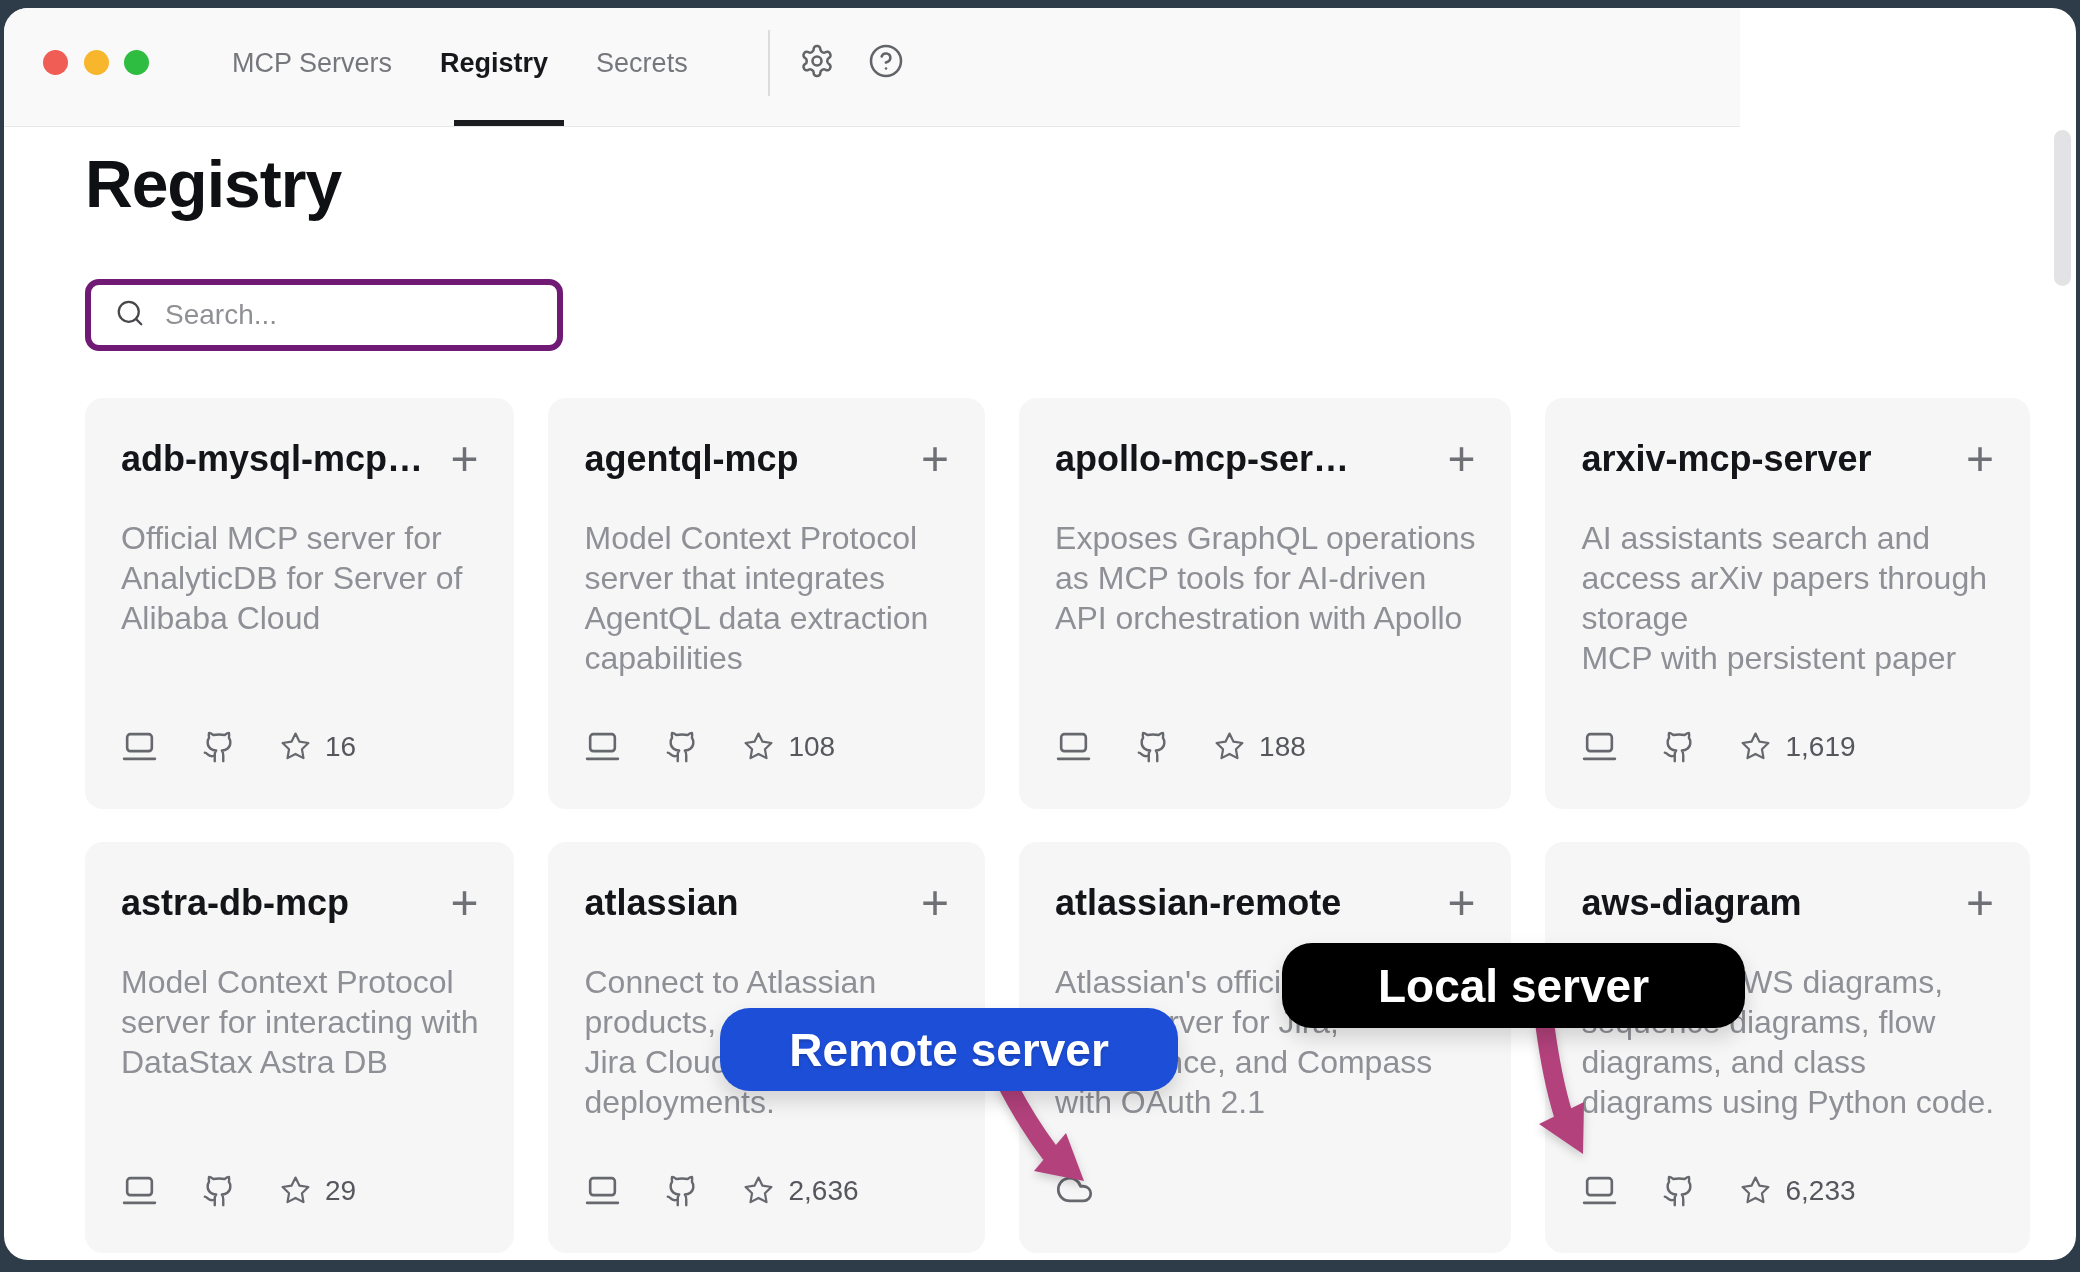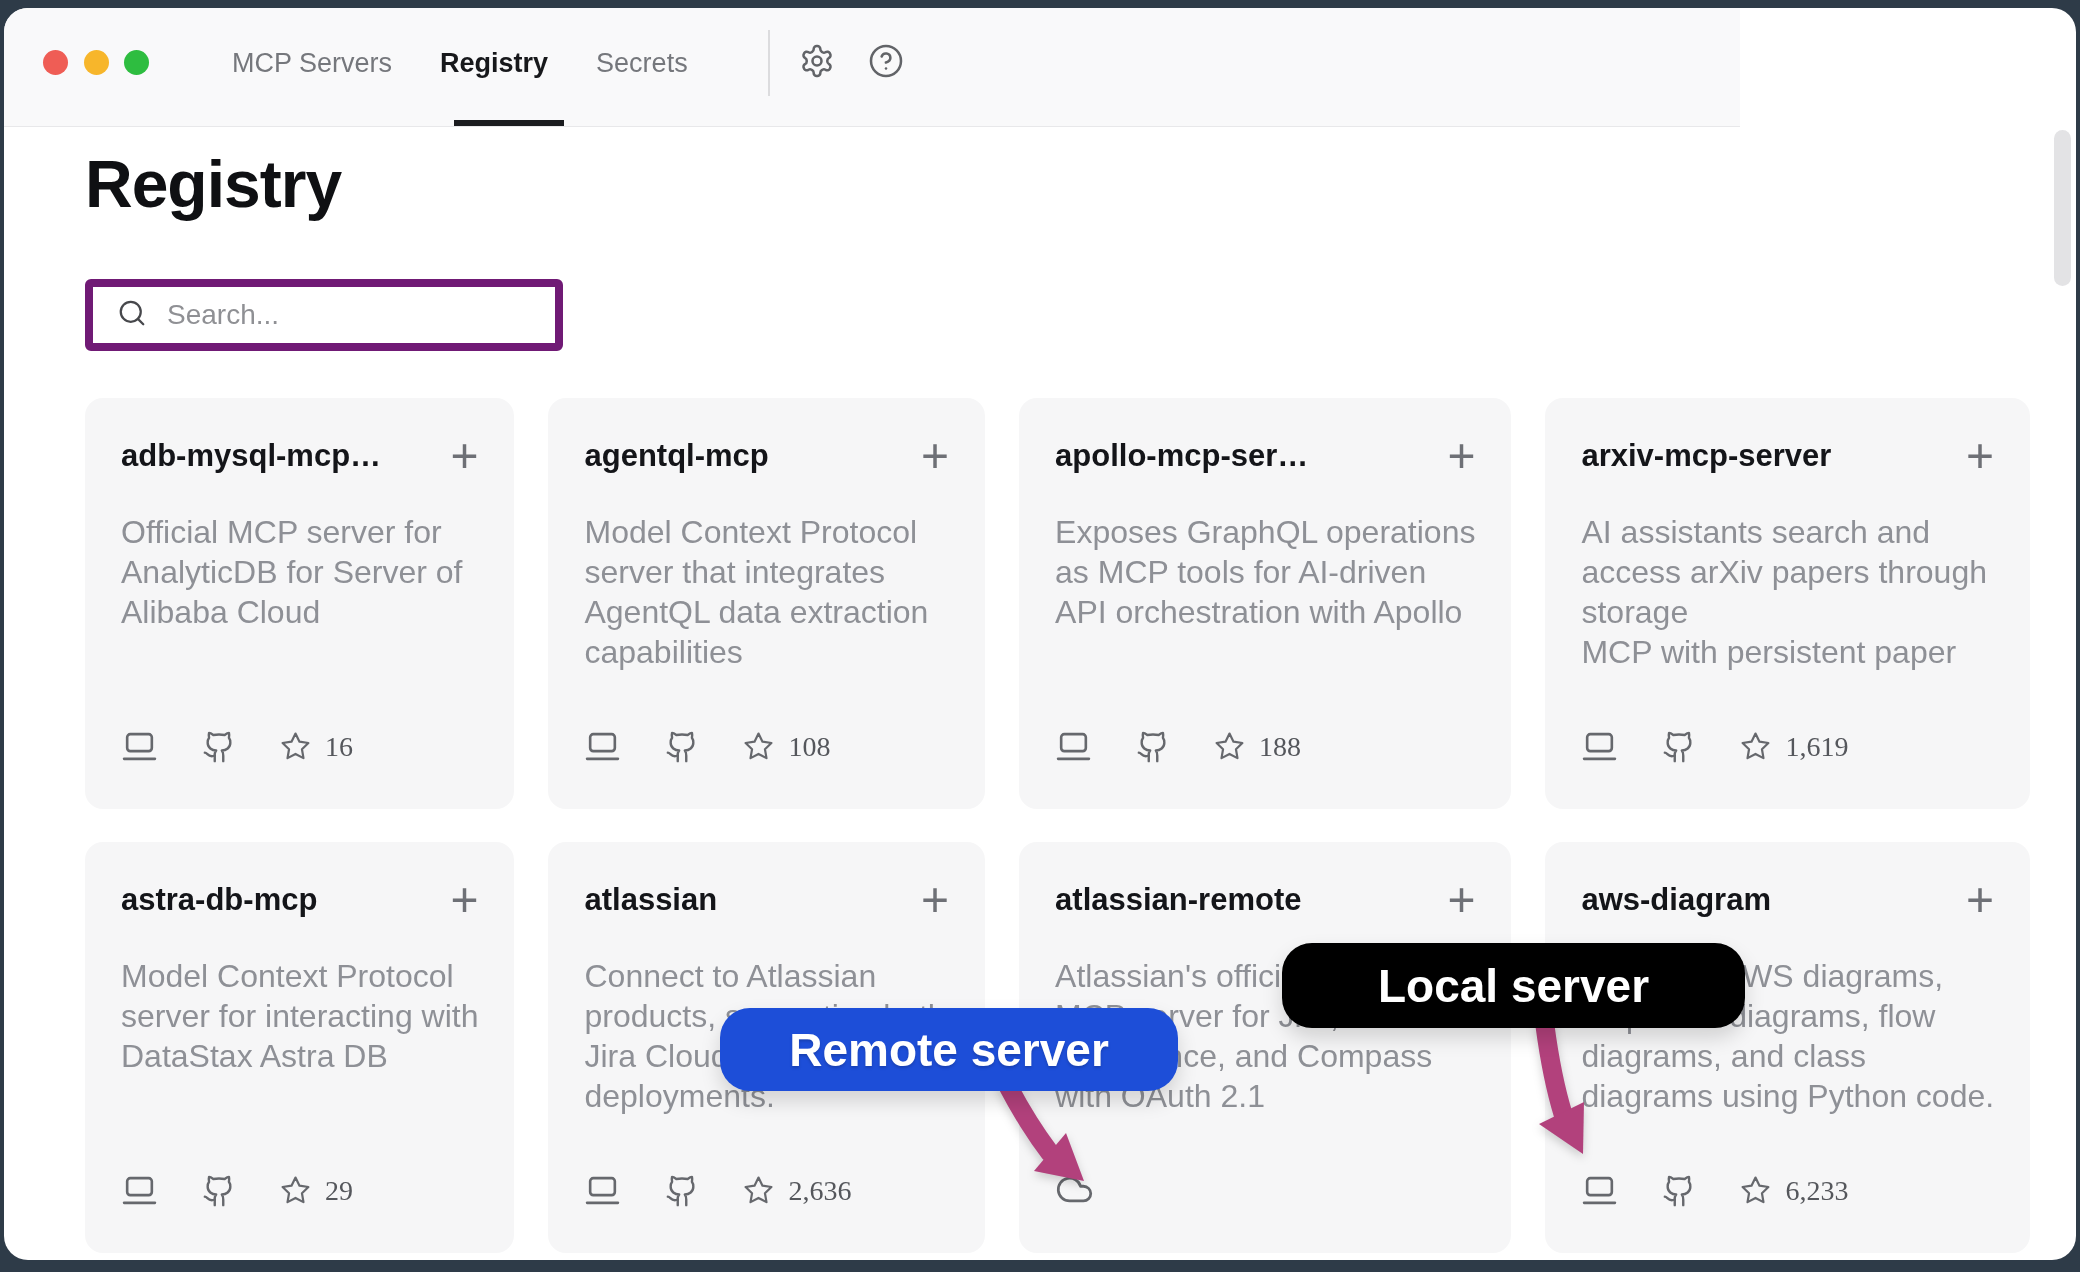--- a/index.html
+++ b/index.html
@@ -19,38 +19,38 @@
   .tab-underline{position:absolute;left:454px;bottom:0;width:110px;height:6px;background:#1b1c1f;}
   .bar-divider{position:absolute;left:768px;top:30px;width:2px;height:66px;background:#dcdcde;}
   .bar-btn{position:absolute;top:43px;width:36px;height:36px;background:none;border:none;
     padding:0;color:#626468;cursor:pointer;}
   .bar-btn svg{display:block;width:36px;height:36px;}
 
   
   .page-title{position:absolute;left:85px;top:146px;margin:0;font-size:66px;font-weight:800;
     letter-spacing:-1px;color:#0f1013;}
   .search{position:absolute;left:85px;top:279px;width:478px;height:72px;box-sizing:border-box;
-    background:#fff;border:8px solid #701a75;border-radius:6px;display:flex;align-items:center;
+    background:#fff;border:6px solid #701a75;border-radius:14px;display:flex;align-items:center;
     padding-left:24px;gap:18px;}
   .search svg{width:30px;height:30px;color:#47484c;flex:none;}
   .search input{border:none;outline:none;background:transparent;font-size:28px;color:#333;
     width:360px;font-family:inherit;}
   .search input::placeholder{color:#8f9094;}
 
   .grid{position:absolute;left:85px;top:398px;width:1907px;display:grid;
     grid-template-columns:repeat(4,1fr);column-gap:34px;row-gap:33px;}
   .card{background:#f6f6f7;border-radius:18px;height:411px;box-sizing:border-box;
     padding:40px 36px 44px;display:flex;flex-direction:column;}
   .card-head{display:flex;justify-content:space-between;align-items:center;}
-  .card-title{margin:0;font-size:31px;font-weight:700;color:#141519;white-space:nowrap;}
+  .card-title{margin:0;font-size:36px;font-weight:700;color:#141519;white-space:nowrap;}
   .add-btn{background:none;border:none;padding:0;font-size:48px;font-weight:200;line-height:30px;
     color:#6e7076;cursor:pointer;font-family:inherit;flex:none;}
   .card-desc{margin-top:38px;font-size:32px;line-height:40px;color:#8e9096;}
   .card-desc div{white-space:nowrap;}
-  .card-foot{margin-top:auto;display:flex;align-items:center;gap:44px;color:#66686d;font-family:Liberation Serif, serif;}
+  .card-foot{margin-top:auto;display:flex;align-items:center;gap:44px;color:#66686d;}
   .icon svg{display:block;}
   .star-group{display:flex;align-items:center;gap:14px;}
   .star-count{font-size:28px;color:#55575c;}
 
   .scroll-thumb{position:absolute;left:2054px;top:130px;width:17px;height:156px;
     background:#e3e3e5;border-radius:9px;}
 
   
   .callout{position:absolute;display:flex;align-items:center;justify-content:center;
     border-radius:30px;color:#fff;font-size:46px;font-weight:700;z-index:12;

